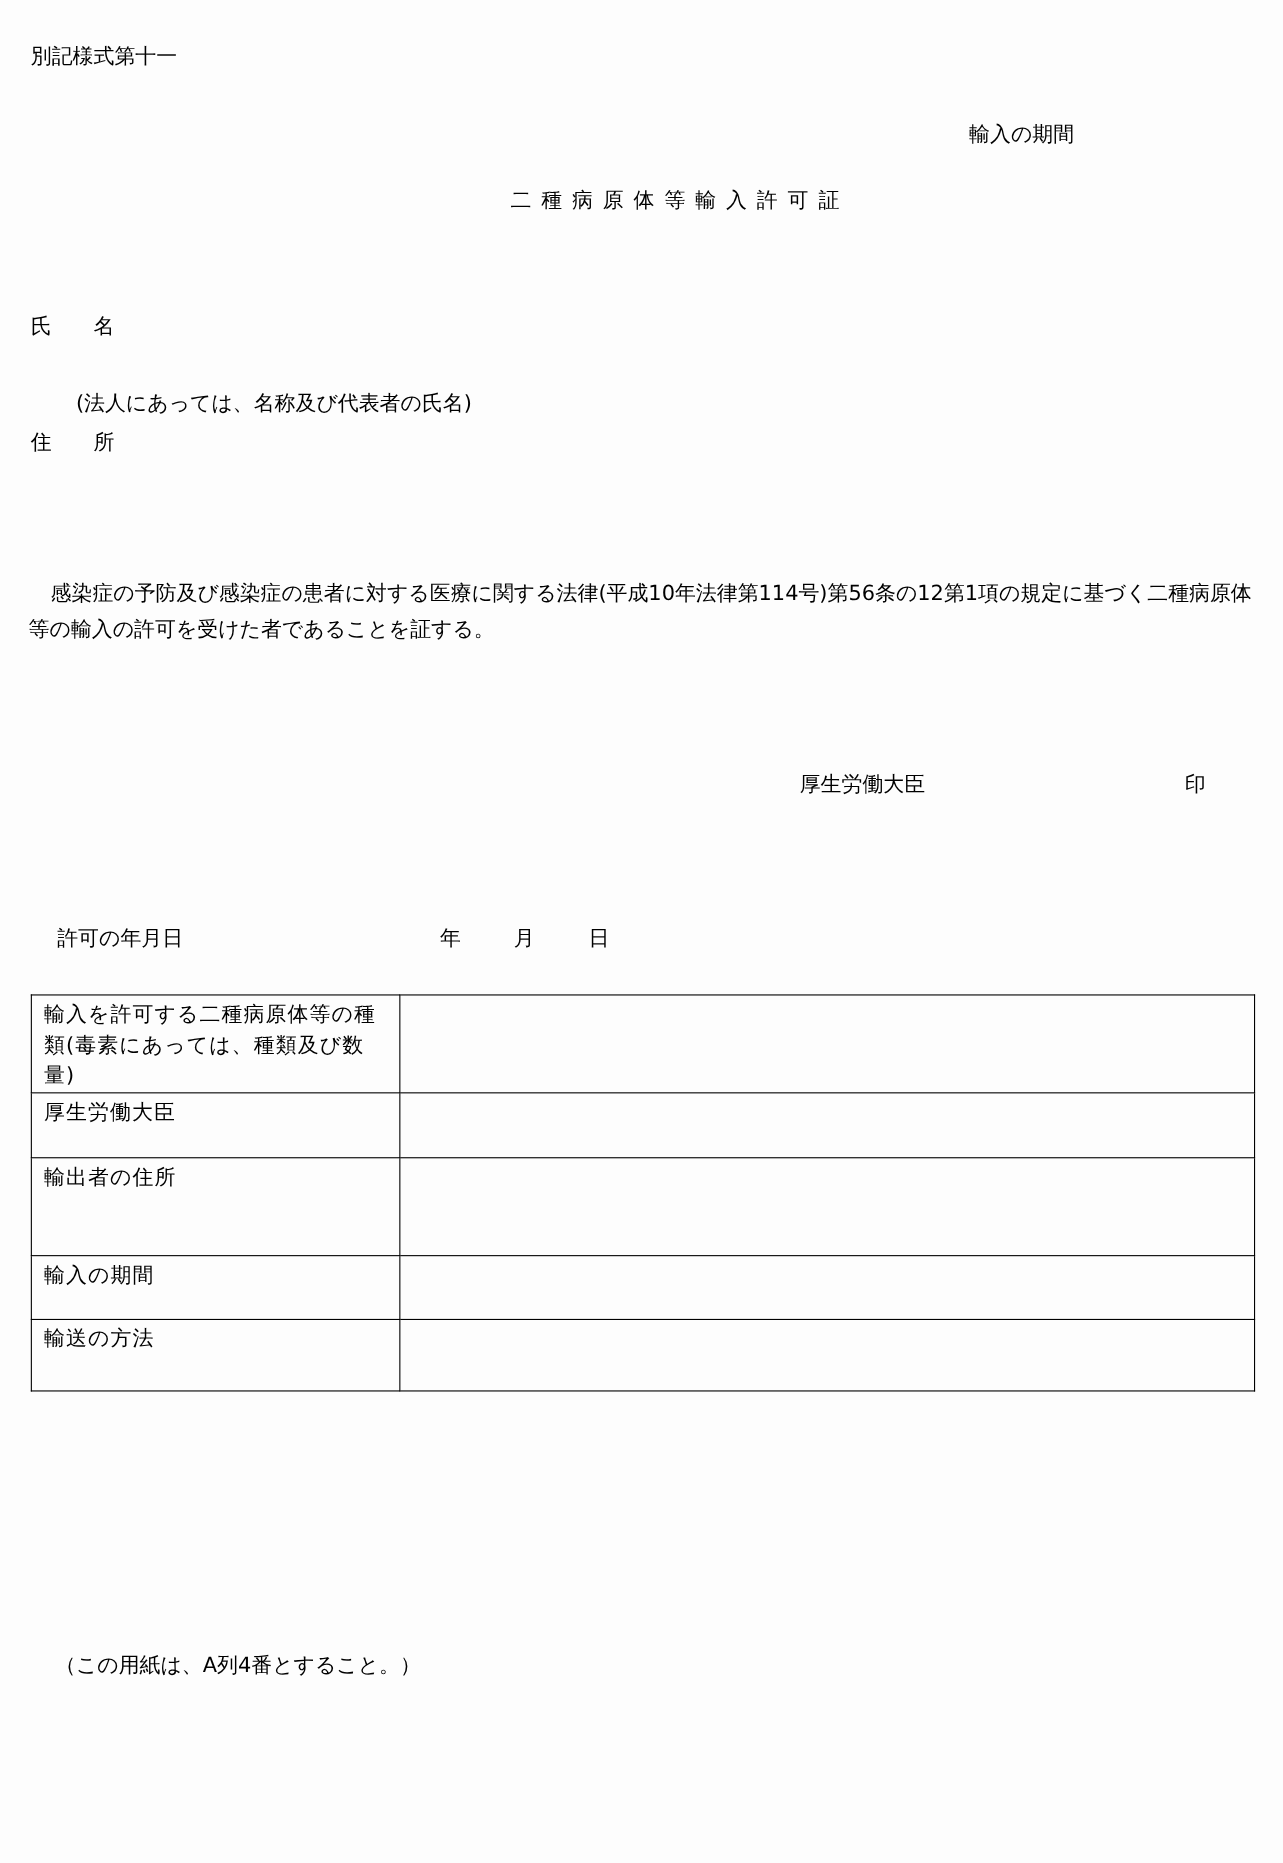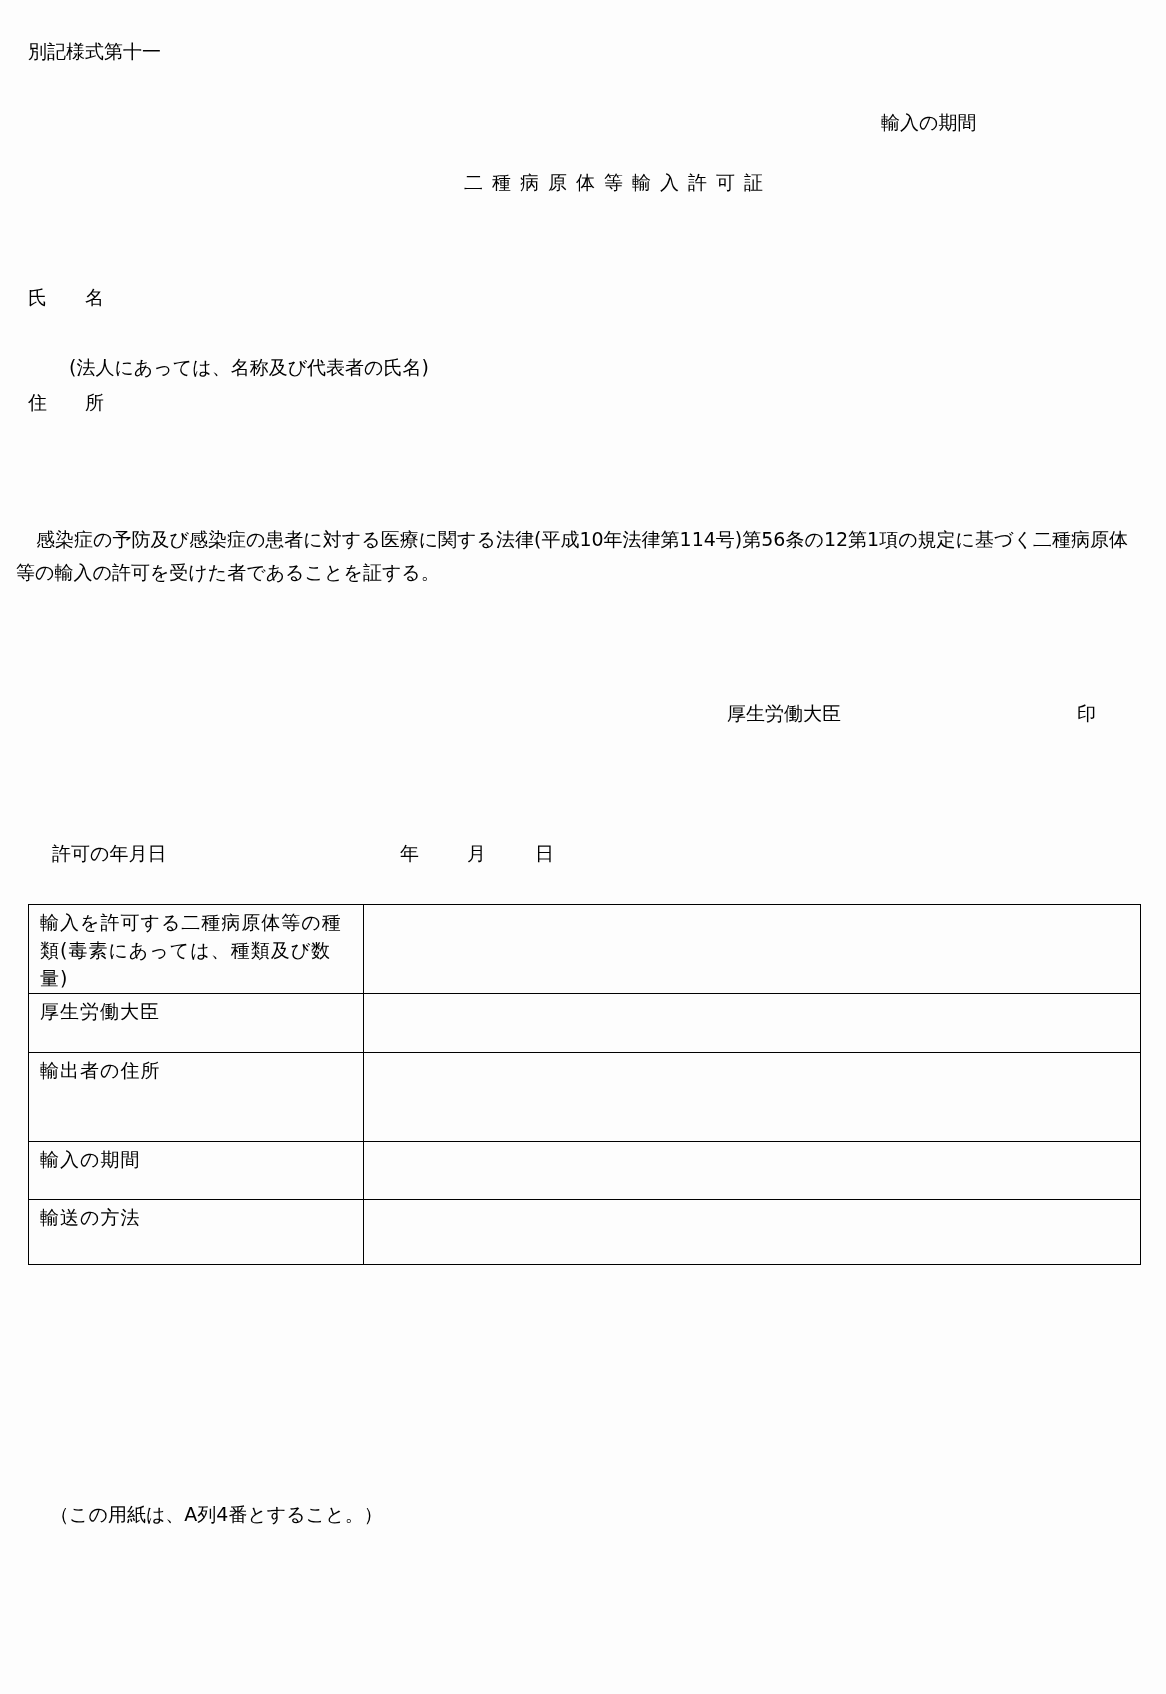--- a/index.html
+++ b/index.html
@@ -2,21 +2,21 @@
 <html><head>
 <meta charset="utf-8">
 <style>
   html, body { margin:0; padding:0; }
   body {
     width:1166px; height:1694px; background:#fdfdfd; position:relative;
     font-family:"DejaVu Sans", sans-serif; color:#000; overflow:hidden;
   }
   .t { position:absolute; font-size:19px; line-height:22px; white-space:nowrap; }
   .title { letter-spacing:9px; }
-  .para { position:absolute; left:16px; width:1120px; font-size:19px; line-height:33px; }
+  .para { position:absolute; left:26px; width:1120px; font-size:19px; line-height:33px; }
   .para .indent { display:inline-block; width:20px; }
   table.form {
     position:absolute; left:28px; top:904px; width:1113px;
     border-collapse:collapse; table-layout:fixed;padding-left:13px;
   }
   table.form td { border:1.5px solid #000; vertical-align:top; padding:0; }
   table.form td.lbl { width:317px; padding:3px 6px 0 11px; font-size:19px; line-height:28px; letter-spacing:1px; }
   .footer-note { position:absolute; left:50px; top:1502px; font-size:19px; line-height:24px; }
 </style>
 </head>

